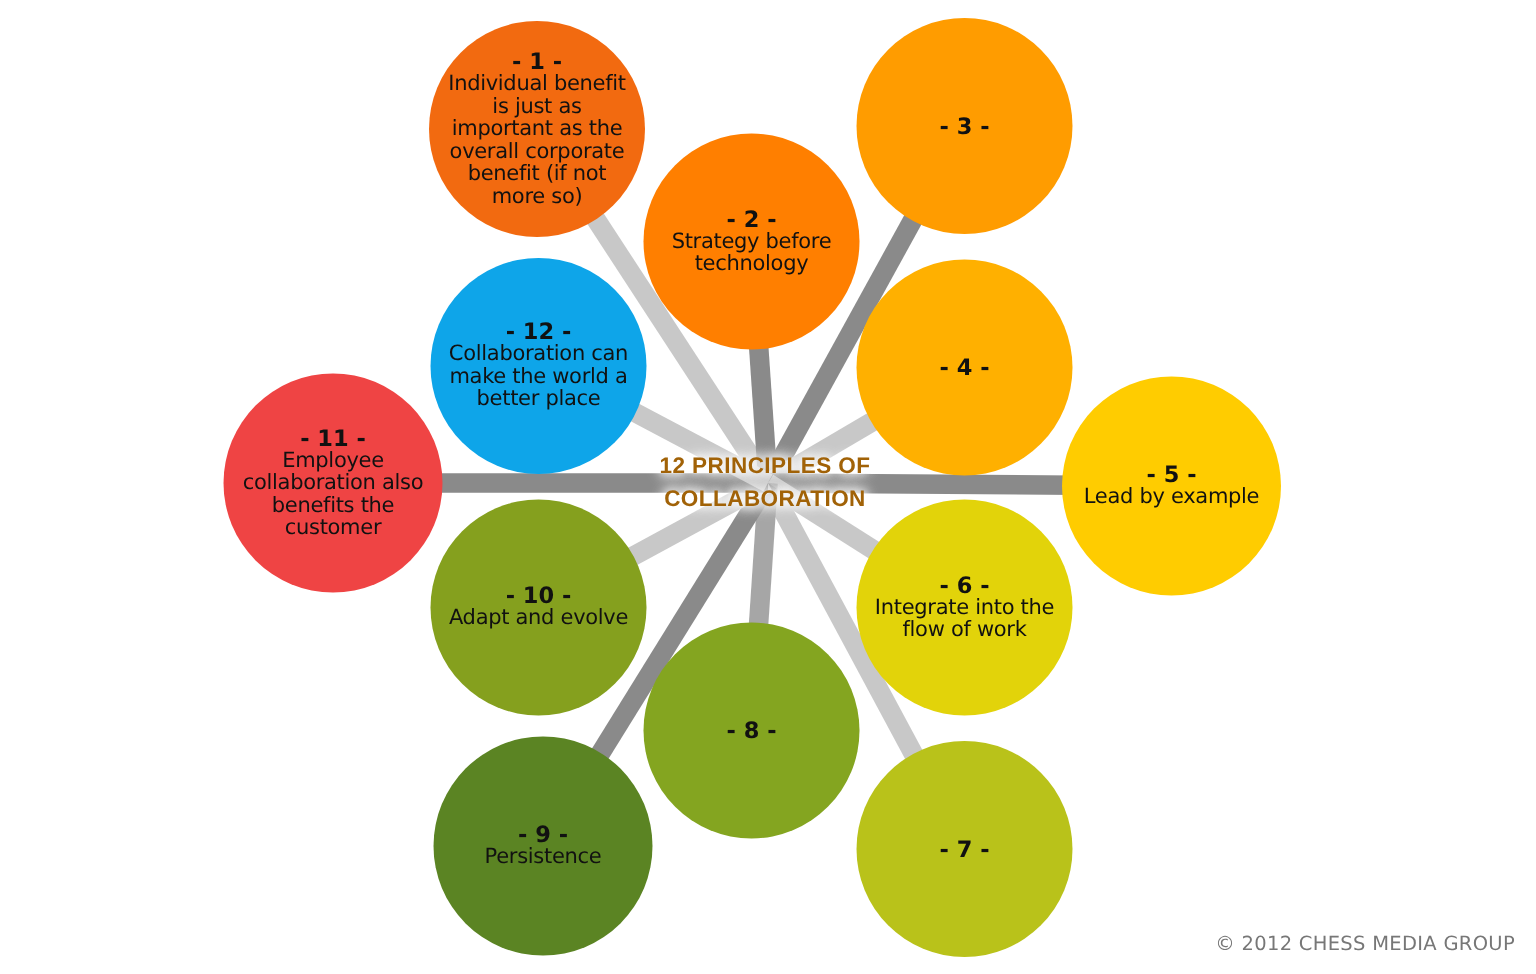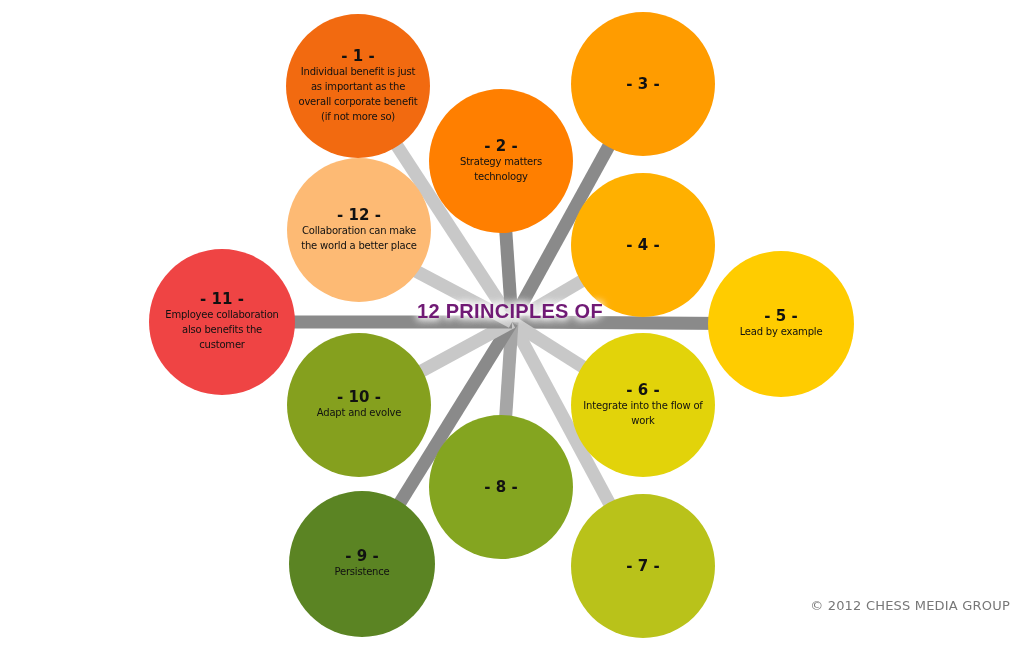--- a/index.html
+++ b/index.html
@@ -1,22 +1,22 @@
 <!DOCTYPE html>
 <html><head>
 <meta charset="utf-8">
 <style>
   html,body{margin:0;padding:0;background:#ffffff;}
   body{width:1024px;height:649px;position:relative;overflow:hidden;font-family:"DejaVu Sans","Liberation Sans",sans-serif;}
   #spokes{position:absolute;left:0;top:0;width:1024px;height:649px;}
   .circle{position:absolute;border-radius:50%;display:flex;flex-direction:column;align-items:center;justify-content:center;text-align:center;color:#111;box-sizing:border-box;padding:0 10px;}
   .circle .num{font-weight:bold;font-size:15px;line-height:15px;}
-  .circle .txt{font-size:10px;line-height:15px;letter-spacing:-0.2px;}
-  .center-title{position:absolute;left:380px;top:300px;width:260px;text-align:center;font-family:"Liberation Sans",sans-serif;font-weight:bold;font-size:20px;line-height:22px;color:#701a75;text-shadow:0 0 6px #fff,0 0 8px #fff,0 0 10px #fff,0 0 12px #fff;letter-spacing:0.3px;}
-  .copyright{position:absolute;right:14px;top:598px;font-size:13px;color:#777;font-family:"DejaVu Sans",sans-serif;letter-spacing:0.2px;}
+  .circle .txt{font-size:14px;line-height:15px;letter-spacing:-0.2px;}
+  .center-title{position:absolute;left:380px;top:300px;width:260px;text-align:center;font-family:"Liberation Sans",sans-serif;font-weight:bold;font-size:15px;line-height:22px;color:#a16207;text-shadow:0 0 6px #fff,0 0 8px #fff,0 0 10px #fff,0 0 12px #fff;letter-spacing:0.3px;}
+  .copyright{position:absolute;right:14px;top:622px;font-size:13px;color:#777;font-family:"DejaVu Sans",sans-serif;letter-spacing:0.2px;}
 </style>
 </head>
 <body>
 
 <svg id="spokes" xmlns="http://www.w3.org/2000/svg" width="1024" height="649">
     <line x1="512" y1="322" x2="358" y2="86" stroke="#c8c8c8" stroke-width="13"></line>
     <line x1="512" y1="322" x2="501" y2="161" stroke="#8a8a8a" stroke-width="13"></line>
     <line x1="512" y1="322" x2="643" y2="84" stroke="#8a8a8a" stroke-width="13"></line>
     <line x1="512" y1="322" x2="643" y2="245" stroke="#c8c8c8" stroke-width="13"></line>
     <line x1="512" y1="322" x2="781" y2="324" stroke="#8a8a8a" stroke-width="13"></line>
@@ -29,21 +29,21 @@
     <line x1="512" y1="322" x2="359" y2="241" stroke="#c8c8c8" stroke-width="13"></line>
   </svg>
 
 <div id="circles">
     <div class="circle" style="left: 286px; top: 14px; width: 144px; height: 144px; background: rgb(242, 106, 16);">
       <div class="num">- 1 -</div>
       <div class="txt">Individual benefit is just as important as the overall corporate benefit (if not more so)</div>
     </div>
     <div class="circle" style="left: 429px; top: 89px; width: 144px; height: 144px; background: rgb(255, 127, 0);">
       <div class="num">- 2 -</div>
-      <div class="txt">Strategy matters technology</div>
+      <div class="txt">Strategy before technology</div>
     </div>
     <div class="circle" style="left: 571px; top: 12px; width: 144px; height: 144px; background: rgb(255, 156, 0);">
       <div class="num">- 3 -</div>
     </div>
     <div class="circle" style="left: 571px; top: 173px; width: 144px; height: 144px; background: rgb(255, 176, 0);">
       <div class="num">- 4 -</div>
     </div>
     <div class="circle" style="left: 708px; top: 251px; width: 146px; height: 146px; background: rgb(255, 204, 0);">
       <div class="num">- 5 -</div>
       <div class="txt">Lead by example</div>
@@ -63,23 +63,24 @@
       <div class="txt">Persistence</div>
     </div>
     <div class="circle" style="left: 287px; top: 333px; width: 144px; height: 144px; background: rgb(133, 160, 30);">
       <div class="num">- 10 -</div>
       <div class="txt">Adapt and evolve</div>
     </div>
     <div class="circle" style="left: 149px; top: 249px; width: 146px; height: 146px; background: #ef4444;">
       <div class="num">- 11 -</div>
       <div class="txt">Employee collaboration also benefits the customer</div>
     </div>
-    <div class="circle" style="left: 287px; top: 158px; width: 144px; height: 144px; background: #fdba74;">
+    <div class="circle" style="left: 287px; top: 172px; width: 144px; height: 144px; background: #0ea5e9;">
       <div class="num">- 12 -</div>
       <div class="txt">Collaboration can make the world a better place</div>
     </div>
   </div>
 
 <div class="center-title">
   <div>12 PRINCIPLES OF</div>
+  <div>COLLABORATION</div>
 </div>
 
 <div class="copyright">© 2012 CHESS MEDIA GROUP</div>
 
 </body></html>

